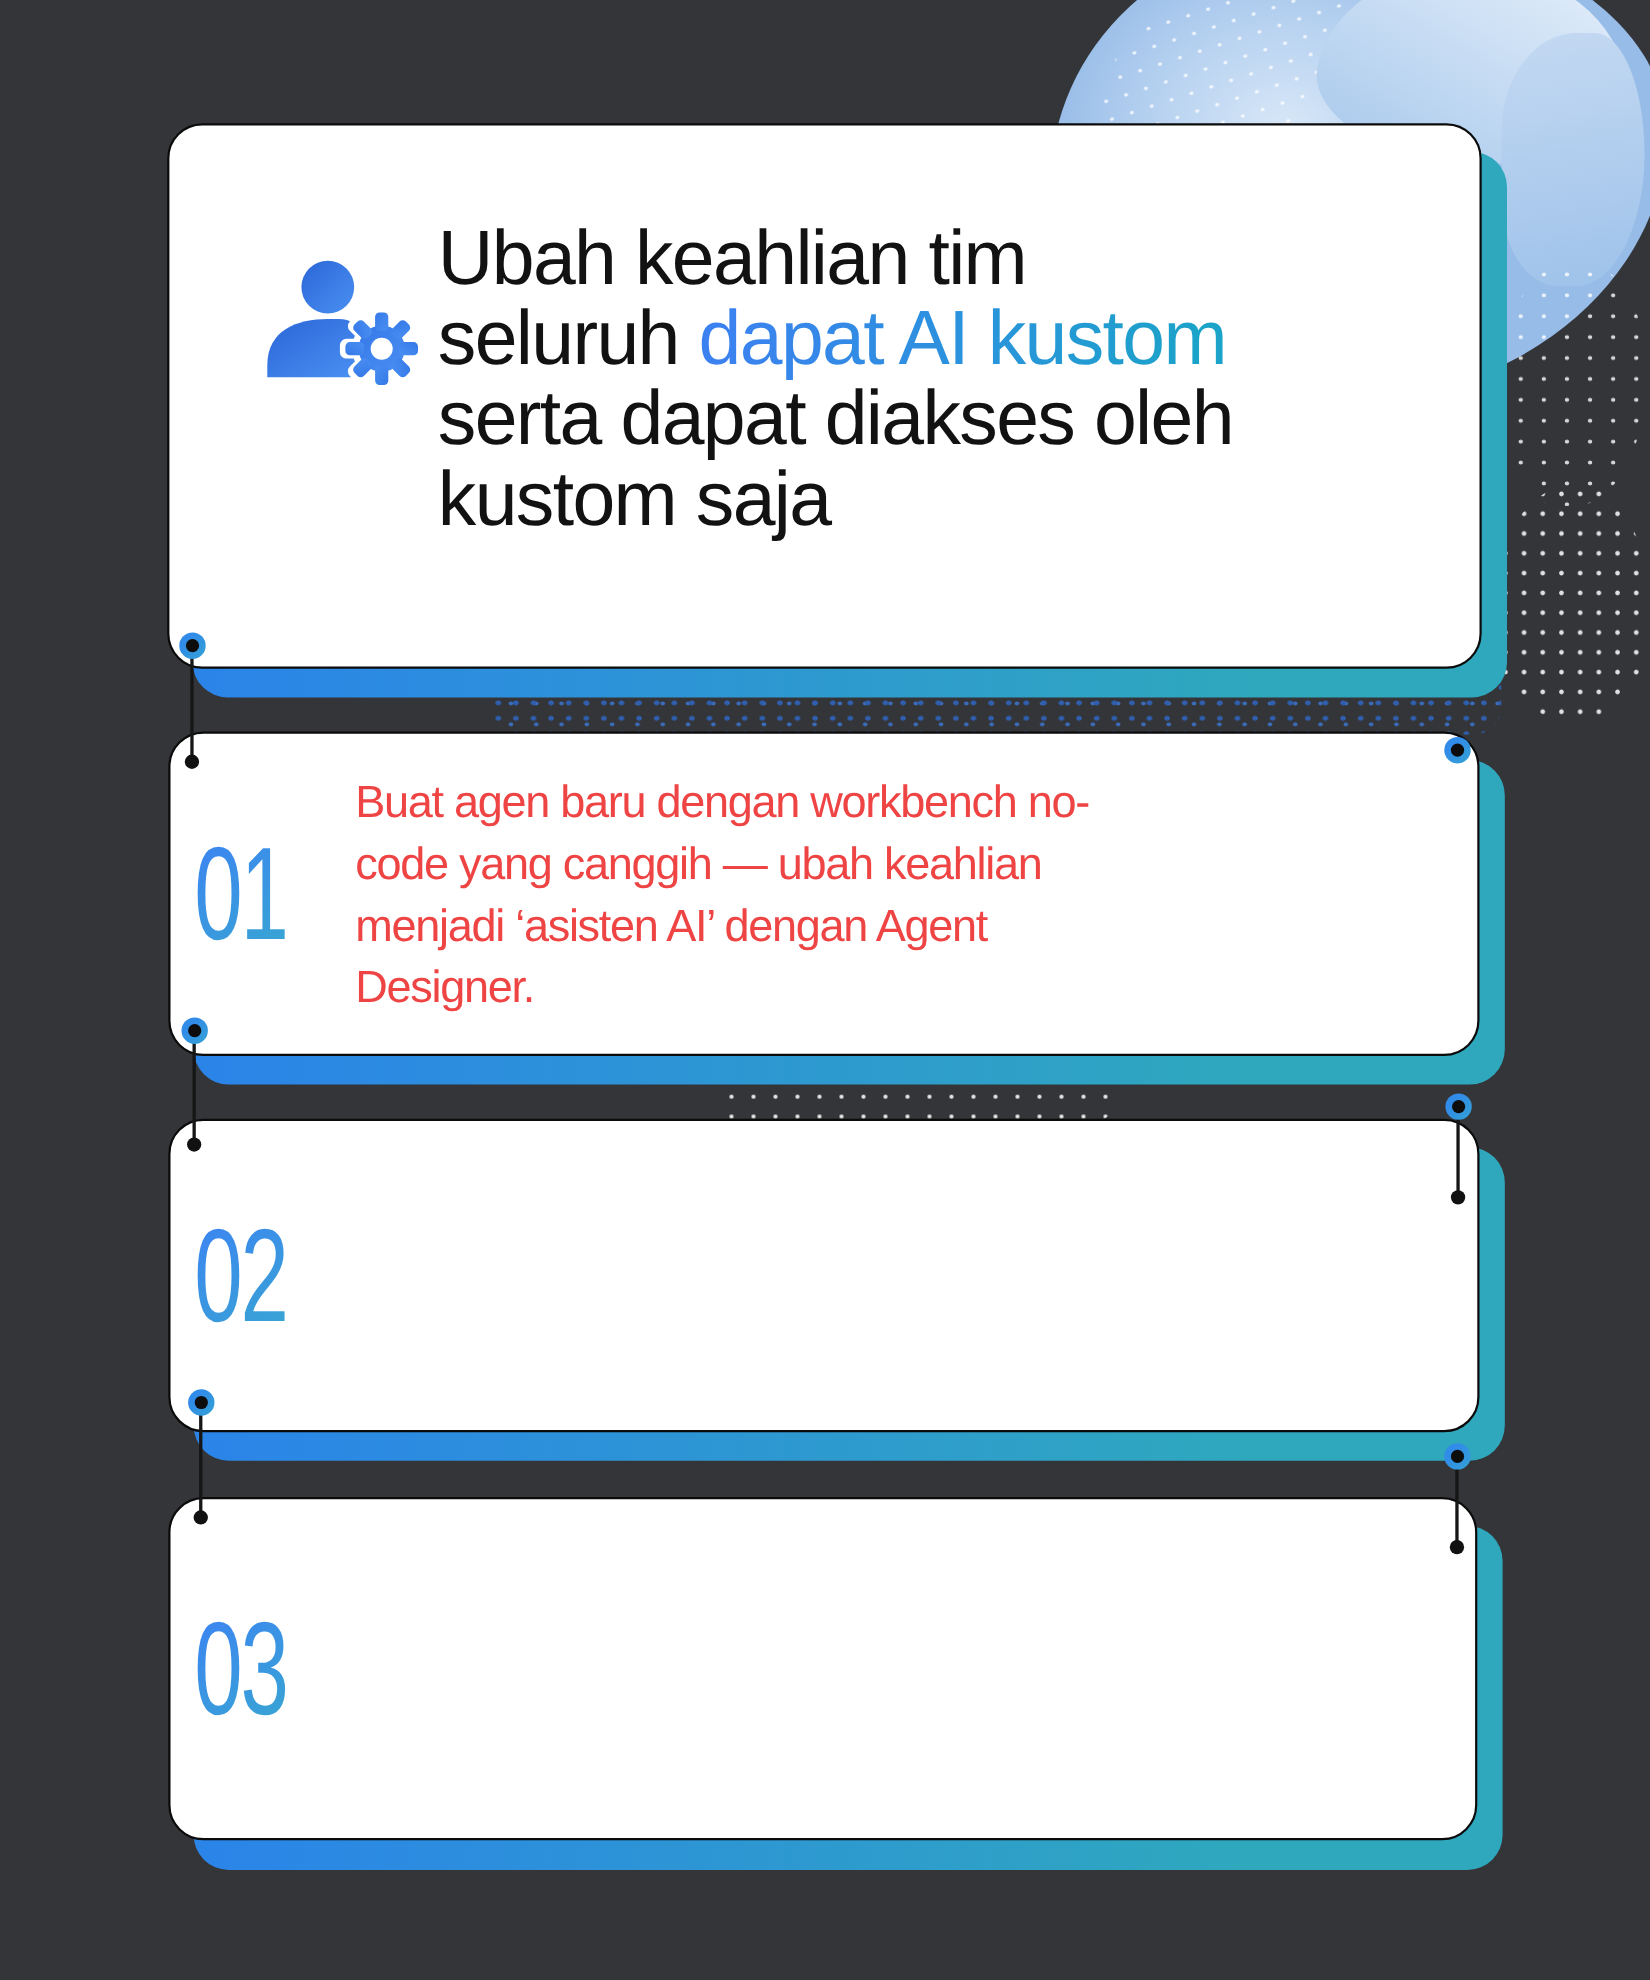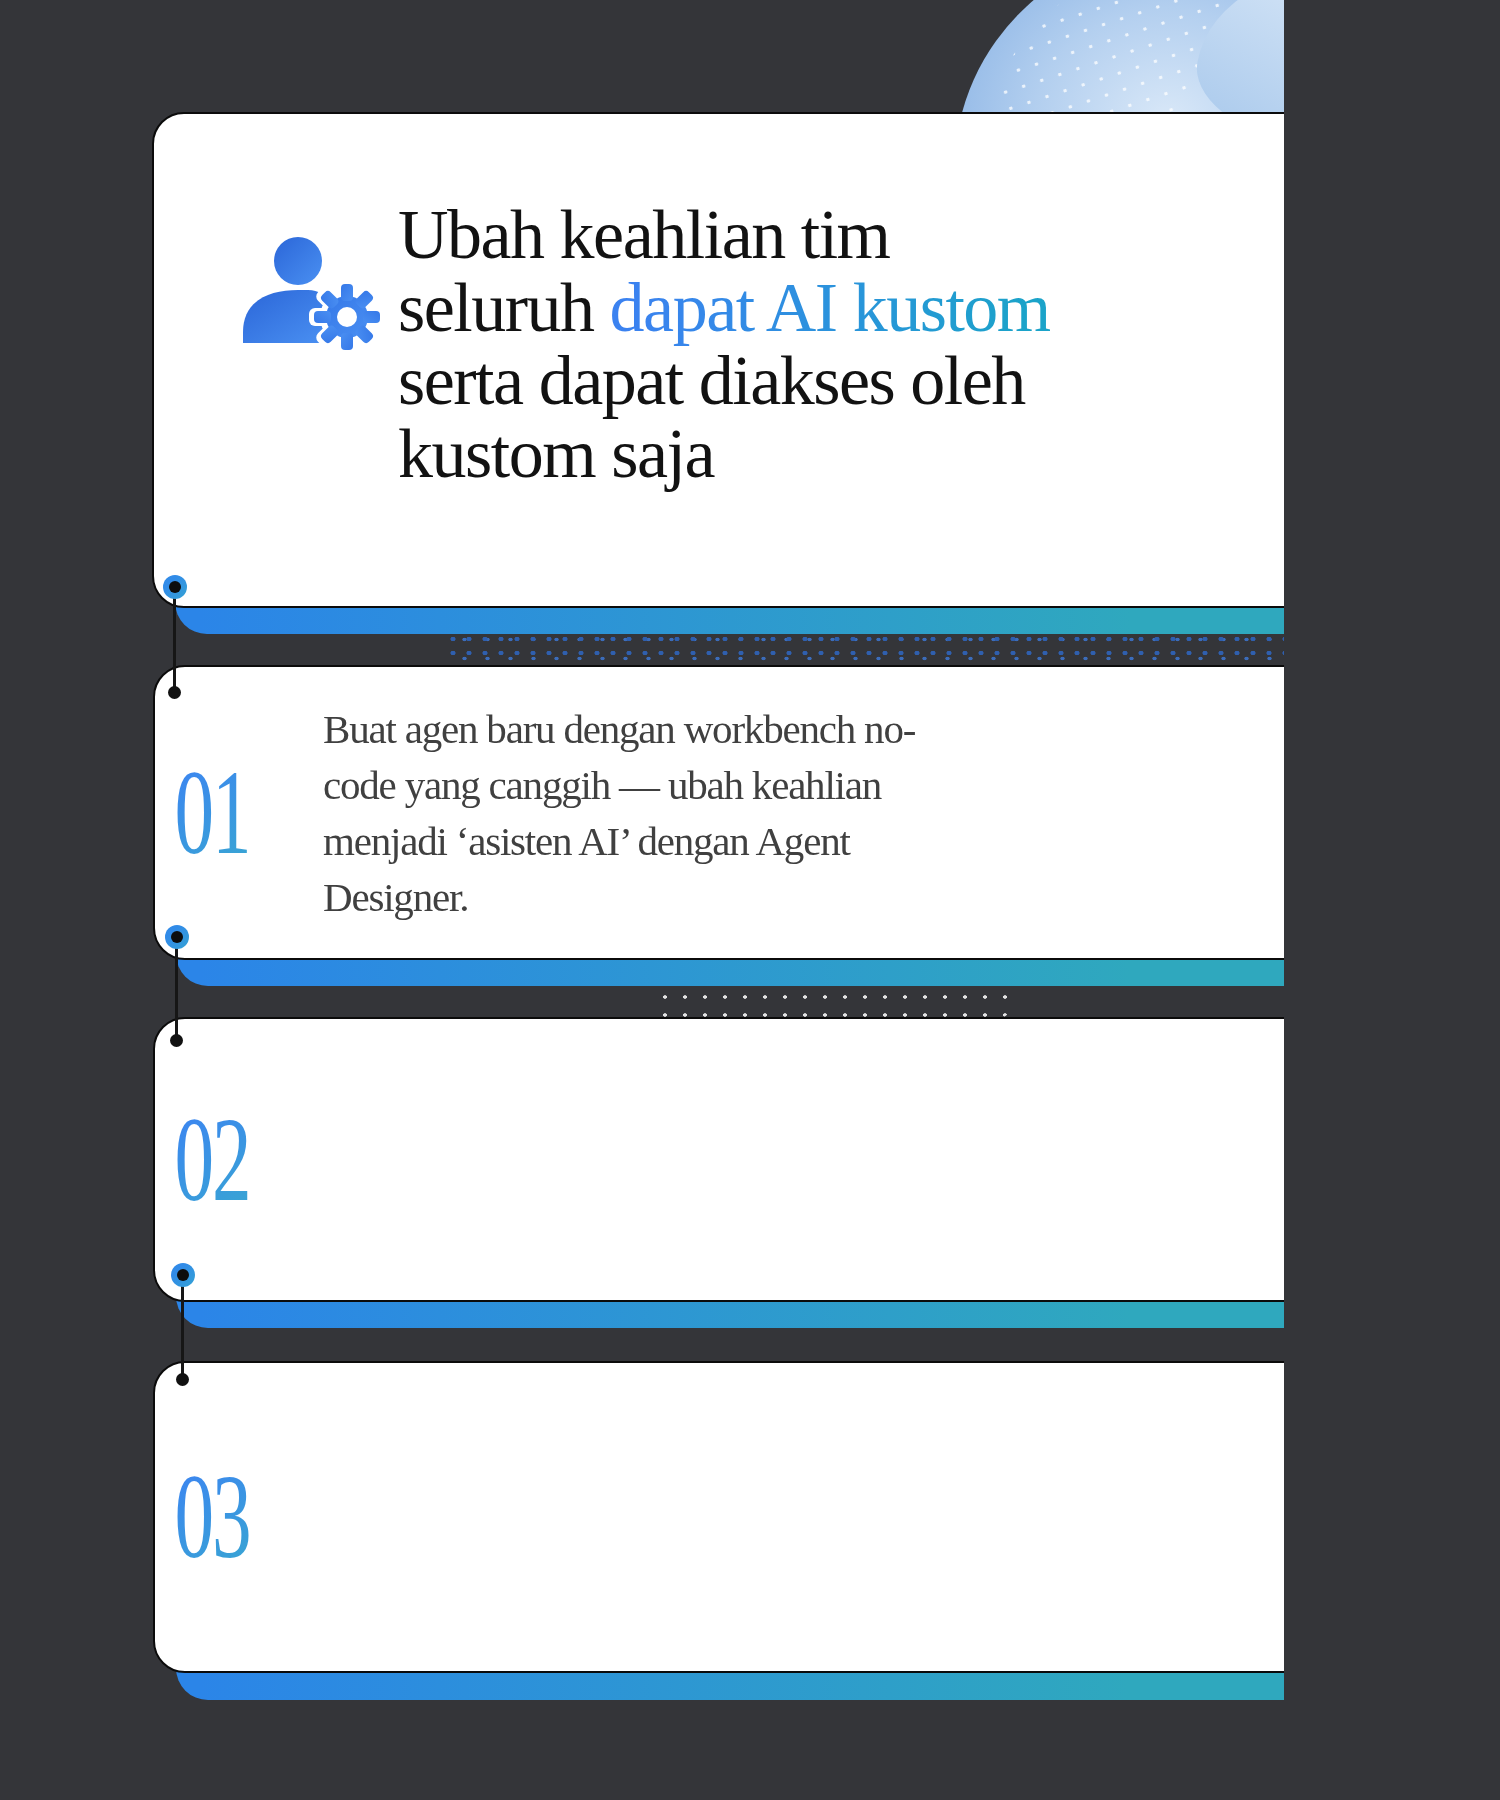--- a/index.html
+++ b/index.html
@@ -1,17 +1,17 @@
 <!DOCTYPE html>
 <html><head>
 <meta charset="utf-8">
 <style>
   html,body{margin:0;padding:0;background:#343539;}
-  #stage{position:relative;width:1284px;height:1800px;background:#343539;overflow:hidden;
-         font-family:Liberation Serif, serif;}
+  #stage{position:relative;width:1500px;height:1800px;background:#343539;overflow:hidden;
+         font-family:Liberation Sans, sans-serif;}
 
   
   .blob{position:absolute;z-index:0;}
   .blob-main{left:955px;top:-60px;width:560px;height:430px;
     background:radial-gradient(closest-side at 38% 42%,#d9e8f8,#b3cfef 62%,#97bce8);
     border-radius:48% 52% 62% 38% / 58% 46% 64% 36%;}
   .blob-petal1{left:990px;top:-20px;width:250px;height:150px;transform:rotate(-18deg);
     background:linear-gradient(160deg,#cfe2f5,#9dc2ea);border-radius:60% 40% 55% 45%/70% 60% 40% 30%;
     background-image:radial-gradient(rgba(255,255,255,.75) 1.5px,transparent 2.2px);background-size:19px 17px;}
   .blob-petal2{left:1200px;top:-30px;width:280px;height:180px;transform:rotate(10deg);
@@ -55,21 +55,21 @@
     font-size:70px;line-height:73px;font-weight:500;letter-spacing:-1.5px;}
   .accent{background:linear-gradient(90deg,#3B82F0 5%,#1BA3C9 95%);
     -webkit-background-clip:text;background-clip:text;color:transparent;}
   .step-num{position:absolute;left:0;top:0;bottom:0;width:212px;
     display:flex;align-items:center;}
   .step-num span{font-size:120px;font-weight:400;letter-spacing:-3px;
     background:linear-gradient(155deg,#3C86F0 15%,#38A6D2 92%);
     -webkit-background-clip:text;background-clip:text;color:transparent;
     transform:scaleX(0.66);transform-origin:center;}
   .step-text{position:absolute;left:168px;right:40px;top:0;bottom:0;
-    display:flex;align-items:center;color:#404040;
+    display:flex;align-items:center;color:#ef4444;
     font-size:41px;line-height:56px;letter-spacing:-1.2px;white-space:pre-line;}
 
   
   .vline{position:absolute;width:3px;background:#161616;z-index:3;}
   .ring{position:absolute;width:24px;height:24px;border-radius:50%;z-index:4;
     background:linear-gradient(135deg,#318BE8 30%,#34A2D4);}
   .ring::after{content:"";position:absolute;left:6px;top:6px;width:12px;height:12px;
     border-radius:50%;background:#0d0d0d;}
   .enddot{position:absolute;width:13px;height:13px;border-radius:50%;background:#111;z-index:4;}
 </style>

